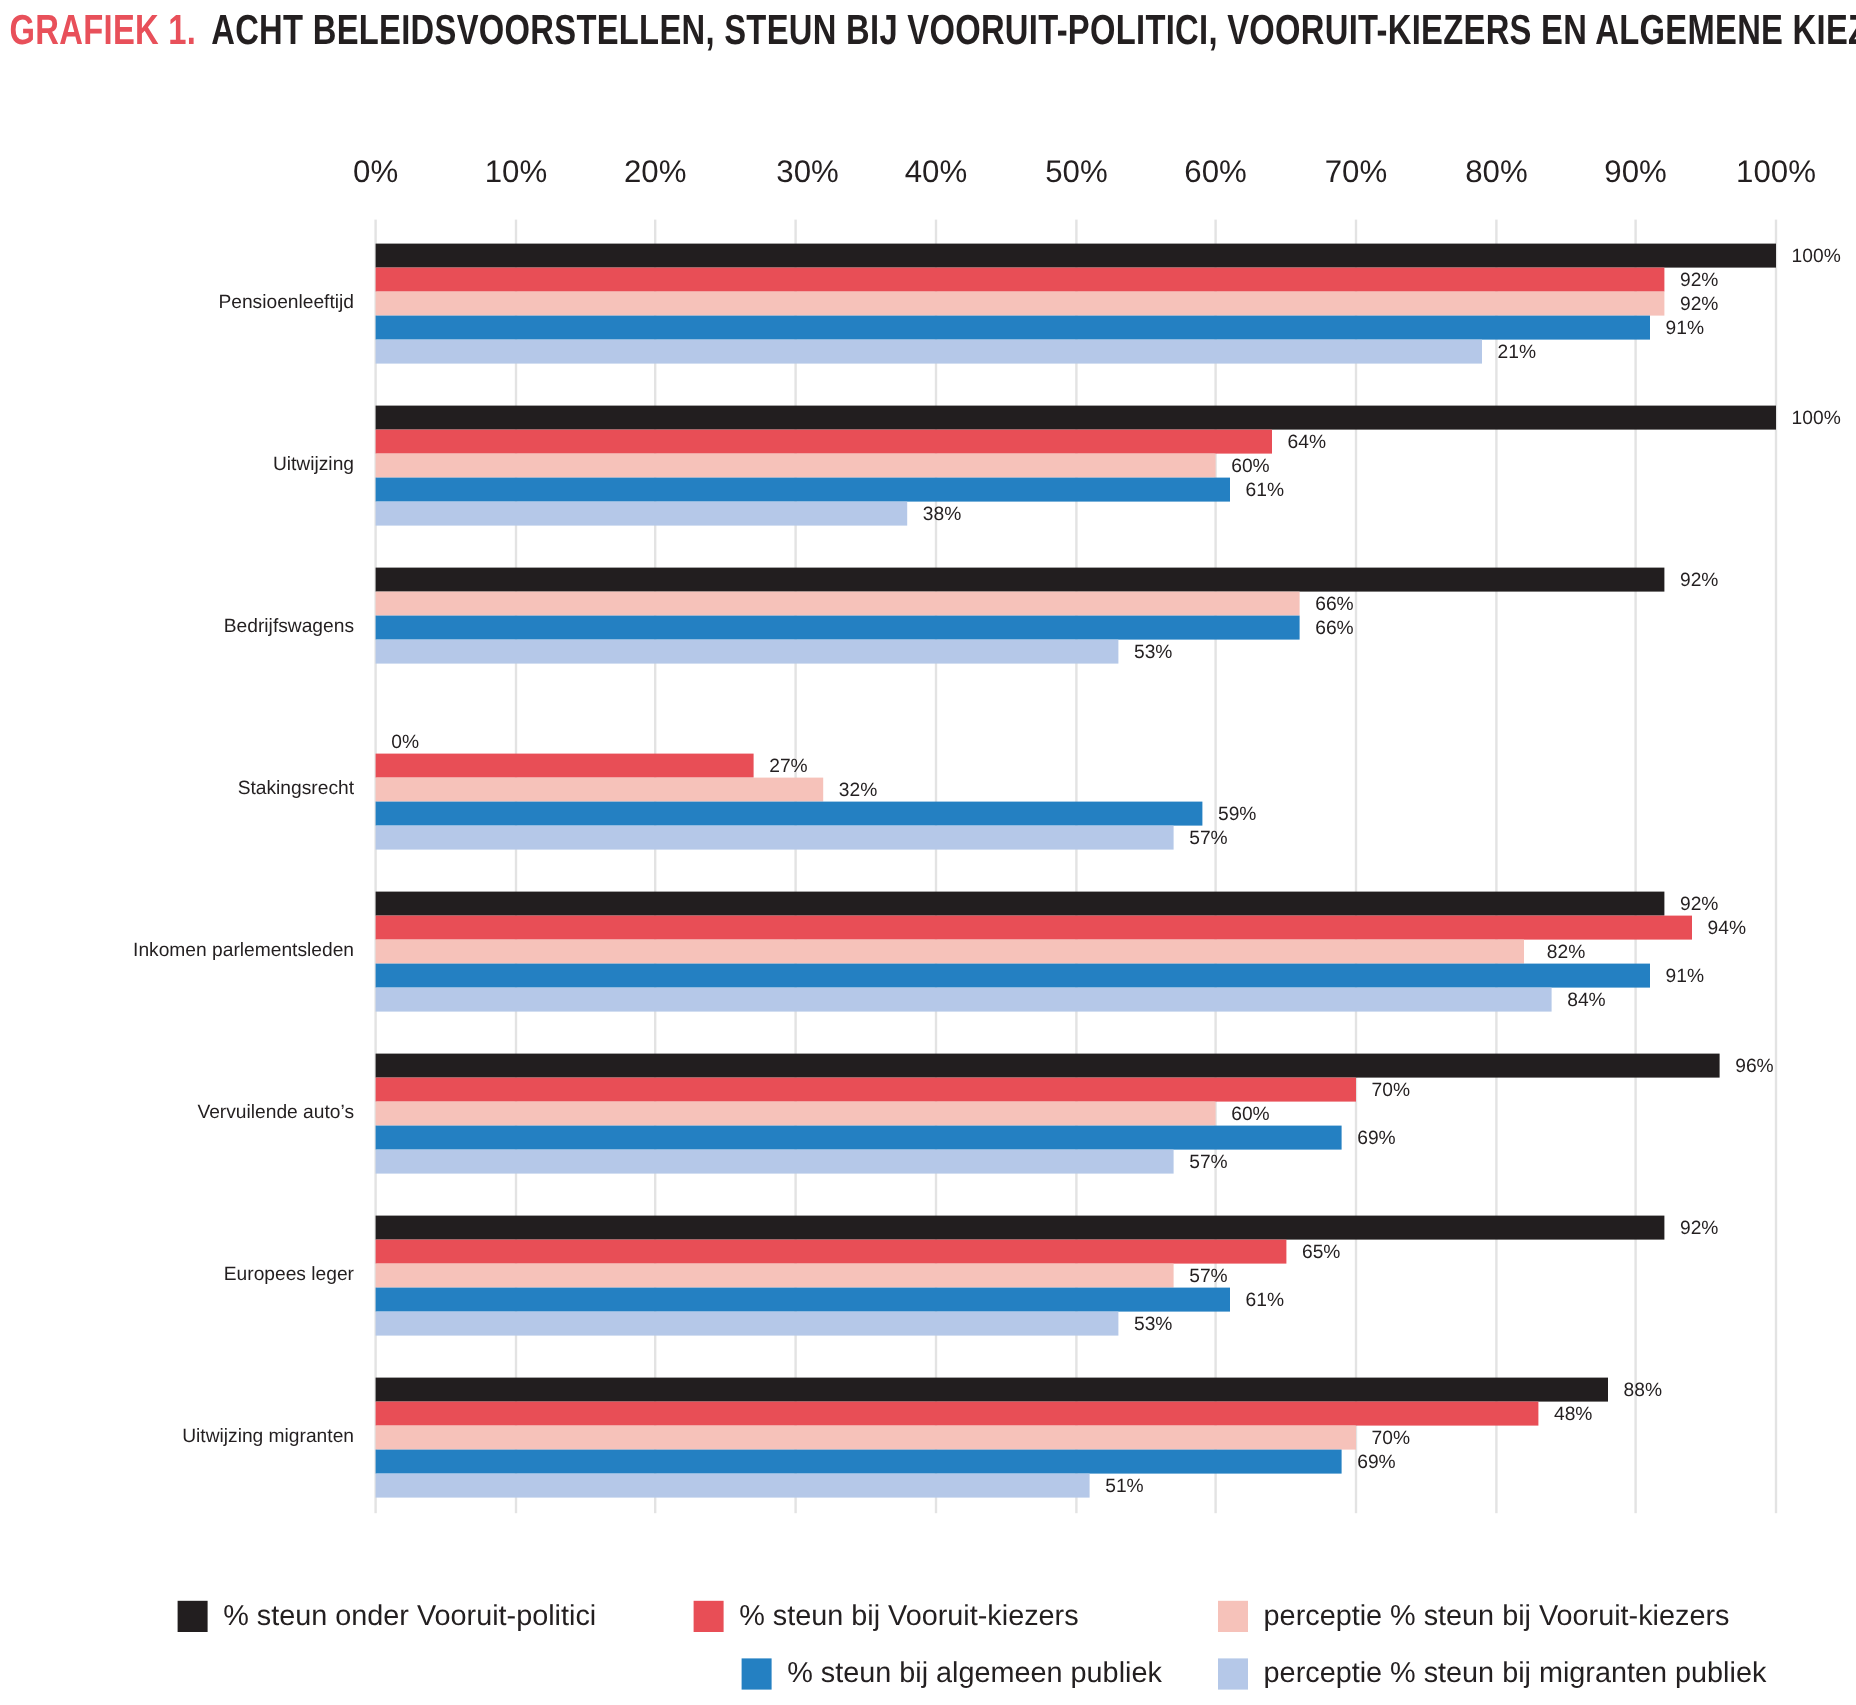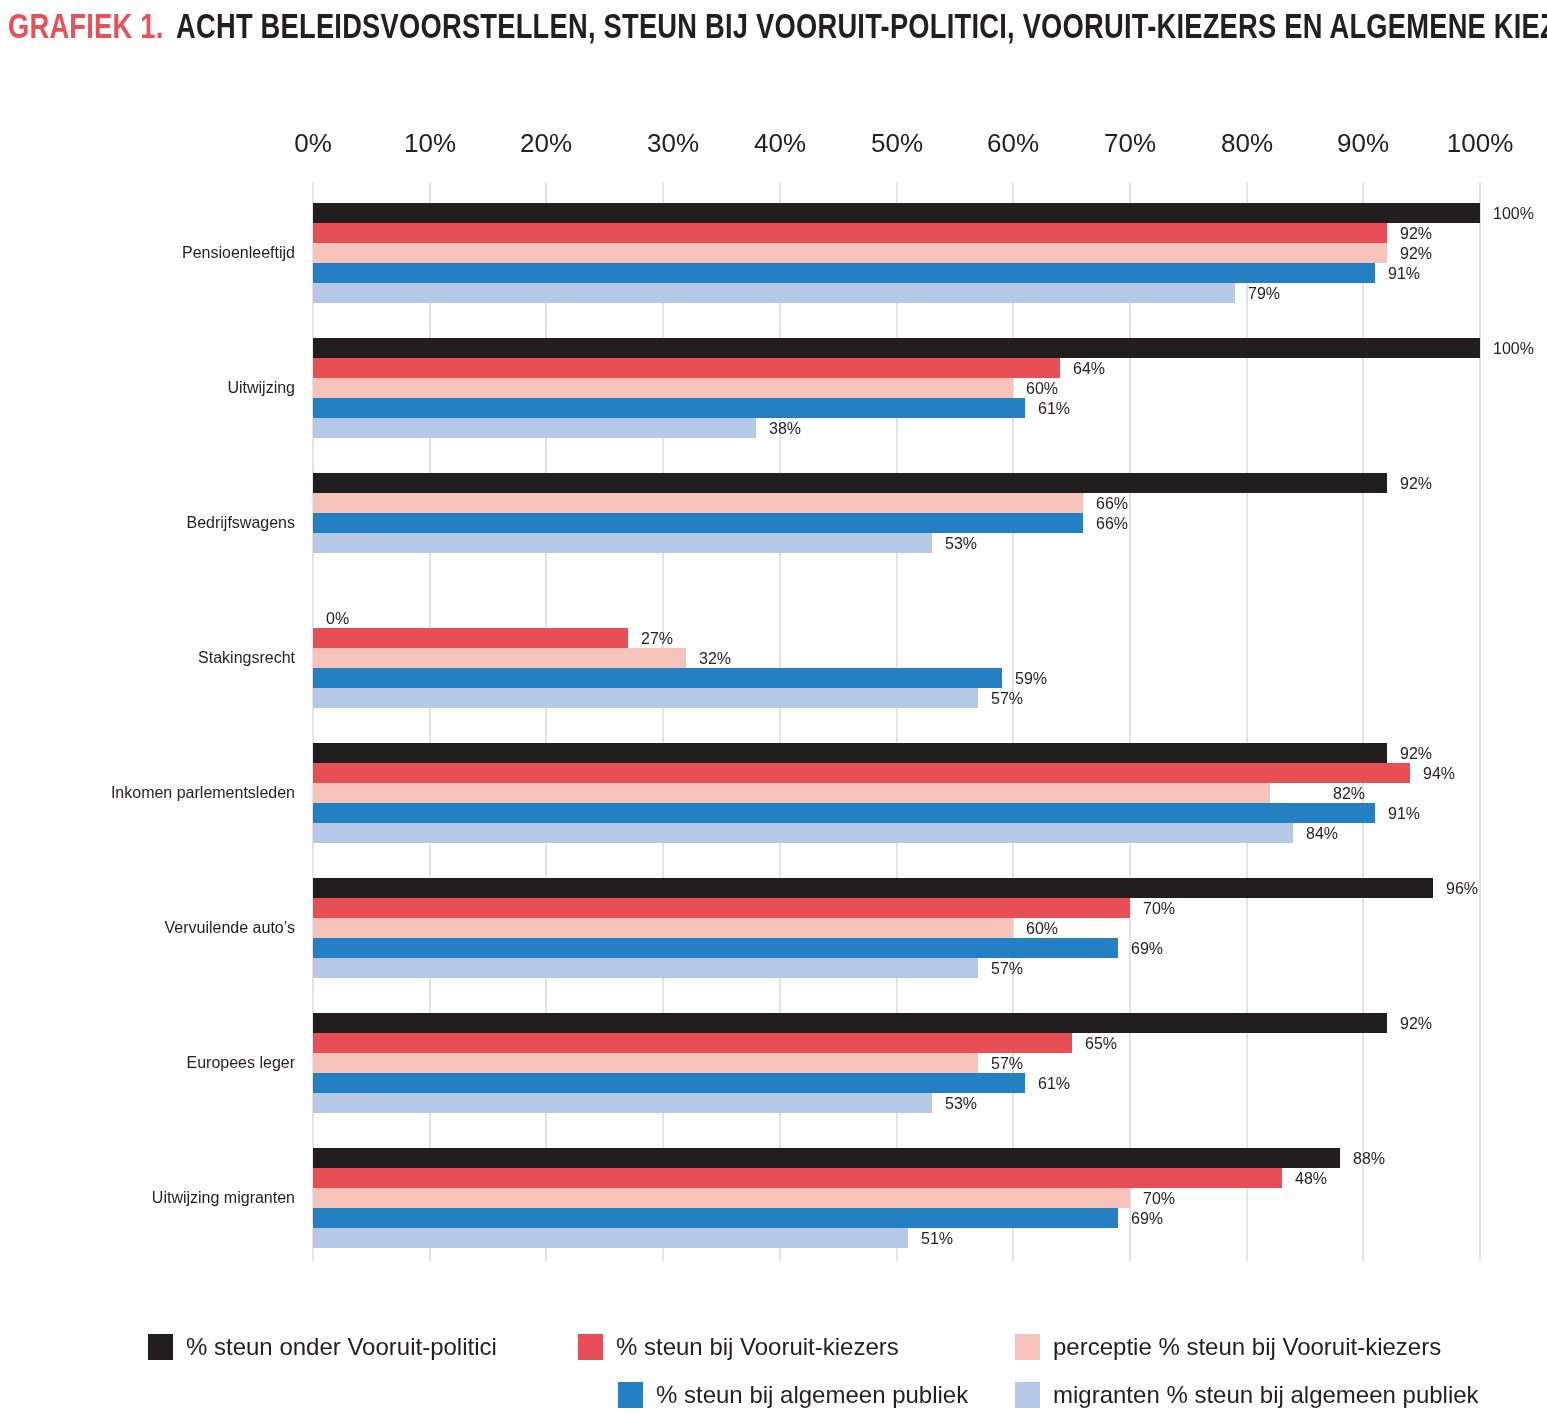--- a/index.html
+++ b/index.html
@@ -104,21 +104,21 @@
         <div class="bar-row">
           <div class="bar" style="width: 1074px; background: rgb(246, 194, 186);"></div>
           <span class="bar-label" style="left: 1087px;">92%</span>
         </div>
         <div class="bar-row">
           <div class="bar" style="width: 1062px; background: rgb(36, 128, 194);"></div>
           <span class="bar-label" style="left: 1075px;">91%</span>
         </div>
         <div class="bar-row">
           <div class="bar" style="width: 922px; background: rgb(181, 200, 232);"></div>
-          <span class="bar-label" style="left: 935px;">79%</span>
+          <span class="bar-label" style="left: 935px;">21%</span>
         </div>
       </div>
       <div class="group" style="top: 155px;">
         <div class="bar-row">
           <div class="bar" style="width: 1167px; background: rgb(34, 30, 31);"></div>
           <span class="bar-label" style="left: 1180px;">100%</span>
         </div>
         <div class="bar-row">
           <div class="bar" style="width: 747px; background: rgb(232, 78, 86);"></div>
           <span class="bar-label" style="left: 760px;">64%</span>
@@ -180,21 +180,21 @@
         <div class="bar-row">
           <div class="bar" style="width: 1074px; background: rgb(34, 30, 31);"></div>
           <span class="bar-label" style="left: 1087px;">92%</span>
         </div>
         <div class="bar-row">
           <div class="bar" style="width: 1097px; background: rgb(232, 78, 86);"></div>
           <span class="bar-label" style="left: 1110px;">94%</span>
         </div>
         <div class="bar-row">
           <div class="bar" style="width: 957px; background: rgb(246, 194, 186);"></div>
-          <span class="bar-label" style="left: 1020px;">82%</span>
+          <span class="bar-label" style="left: 976px;">82%</span>
         </div>
         <div class="bar-row">
           <div class="bar" style="width: 1062px; background: rgb(36, 128, 194);"></div>
           <span class="bar-label" style="left: 1075px;">91%</span>
         </div>
         <div class="bar-row">
           <div class="bar" style="width: 980px; background: rgb(181, 200, 232);"></div>
           <span class="bar-label" style="left: 993px;">84%</span>
         </div>
       </div>
@@ -278,17 +278,17 @@
     <div class="legend-item lg-c">
       <span class="swatch" style="background: rgb(246, 194, 186);"></span>
       <span>perceptie % steun bij Vooruit-kiezers</span>
     </div>
     <div class="legend-item lg-d">
       <span class="swatch" style="background: rgb(36, 128, 194);"></span>
       <span>% steun bij algemeen publiek</span>
     </div>
     <div class="legend-item lg-e">
       <span class="swatch" style="background: rgb(181, 200, 232);"></span>
-      <span>migranten % steun bij algemeen publiek</span>
+      <span>perceptie % steun bij migranten publiek</span>
     </div>
   </div>
 
 </div>
 
 </body></html>

